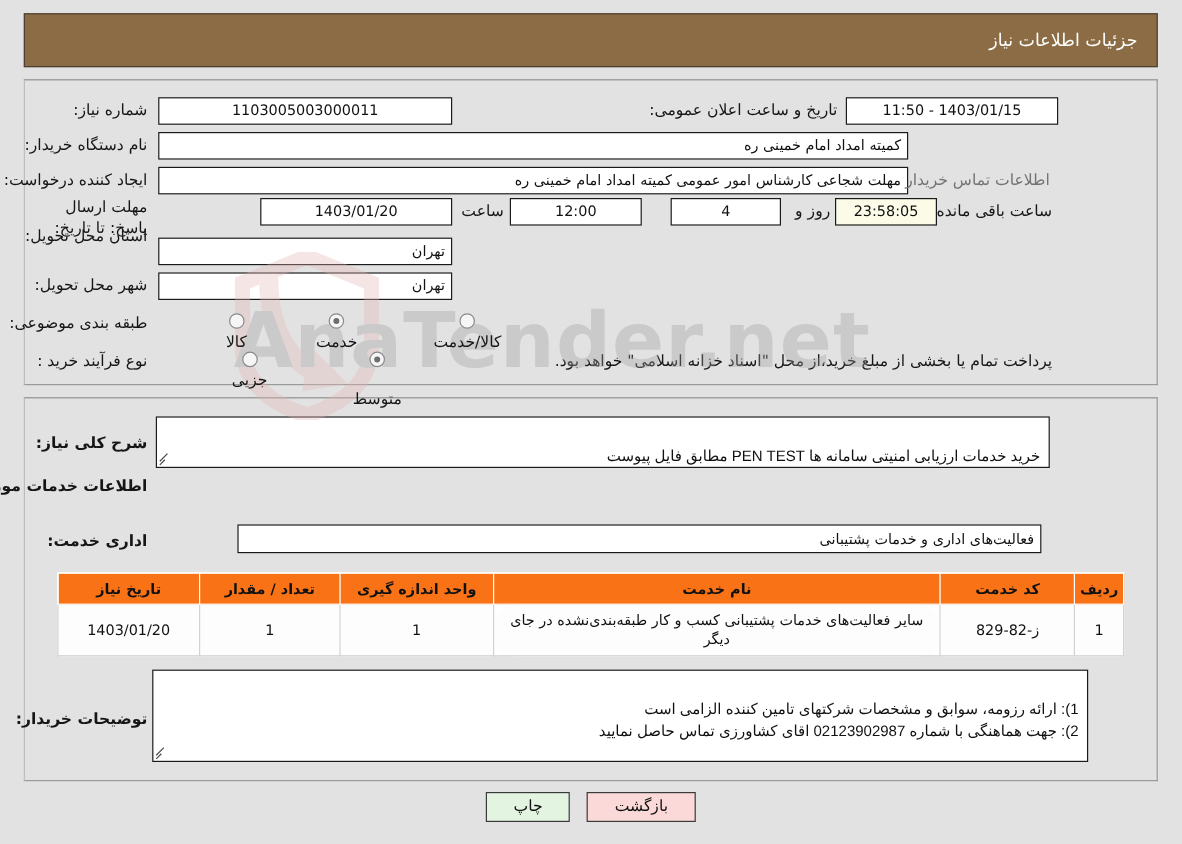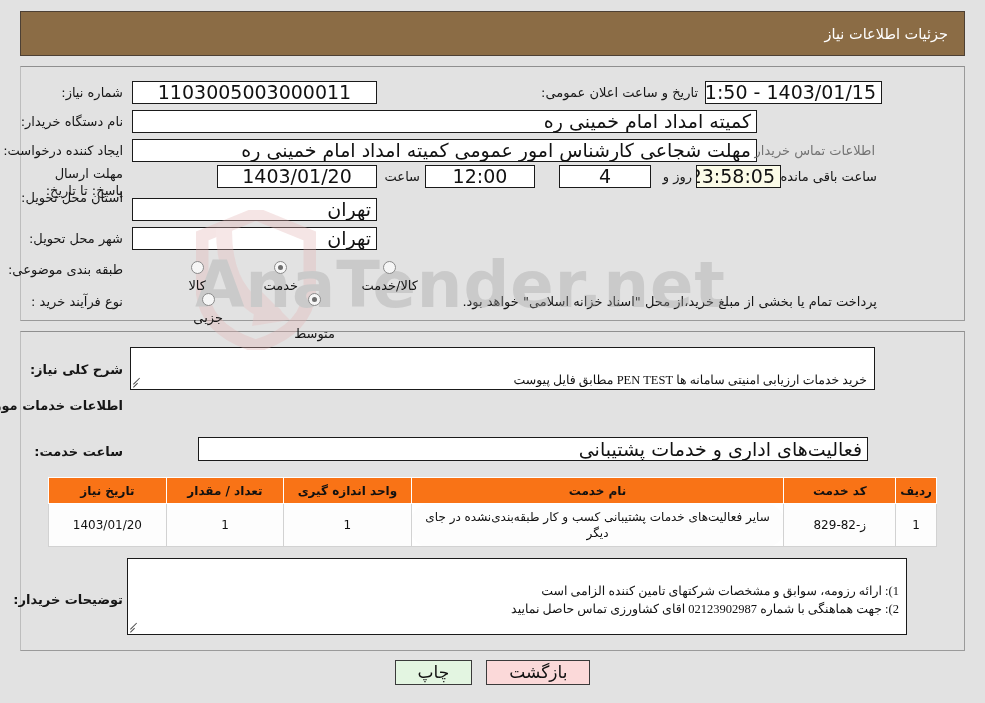--- a/index.html
+++ b/index.html
@@ -86,21 +86,21 @@
     text-align: right;
     line-height: 16px;
   }
   .lbl-b { font-weight: bold; }
 
   
   .fld {
     position: absolute;
     background: #ffffff;
     border: 1px solid #1a1a1a;
-    font-size: 19px;
+    font-size: 12px;
     color: #111;
     line-height: 19px;
     padding: 1px 5px 1px 5px;
     text-align: right;
     white-space: nowrap;
     overflow: hidden;
     font-family: "DejaVu Sans", "Liberation Sans", sans-serif;
   }
   .fld.center { text-align: center; }
   .fld.cream  { background: #fbfbe8; }
@@ -151,21 +151,21 @@
     position: absolute;
     background: #ffffff;
     border: 1px solid #1a1a1a;
     font-size: 12.5px;
     color: #111;
     padding: 5px 7px;
     text-align: right;
     line-height: 18px;
     overflow: hidden;
     white-space: pre-line;
-    font-family: Liberation Serif, serif;
+    font-family: Liberation Sans, sans-serif;
   }
   .ta .grip {
     position: absolute;
     left: 2px; bottom: 1px;
     width: 10px; height: 10px;
     pointer-events: none;
   }
   .ta .grip i {
     position: absolute;
     background: #4a4a4a;
@@ -212,21 +212,21 @@
     position: absolute;
     left: 0; top: 660px;
     width: 985px;
     display: flex;
     justify-content: center;
     gap: 14px;
     z-index: 6;
   }
   .btn {
     border: 1px solid #3a3a3a;
-    font-size: 17px;
+    font-size: 13px;
     color: #111;
     padding: 3px 22px;
     cursor: pointer;
     font-family: "DejaVu Sans", "Liberation Sans", sans-serif;
     line-height: 17px;
   }
   .btn-print  { background: #e3f5e1; }
   .btn-return { background: #fbd9d9; }
 </style>
 </head>
@@ -296,21 +296,21 @@
   <div class="panel" id="panel-middle"></div>
 
   <div class="lbl lbl-b" style="right:862px; top:362px;">شرح کلی نیاز:</div>
   <div class="ta" style="right:110px; top:347px; width:745px; height:43px;">
     <span>خرید خدمات ارزیابی امنیتی سامانه ها PEN TEST مطابق فایل پیوست</span>
     <span class="grip"><i class="g1"></i><i class="g2"></i></span>
   </div>
 
   <div class="lbl lbl-b" style="right:862px; top:398px;">اطلاعات خدمات مورد نیاز</div>
 
-  <div class="lbl lbl-b" style="right:862px; top:444px;">ساعت خدمت:</div>
+  <div class="lbl lbl-b" style="right:862px; top:444px;">اداری خدمت:</div>
   <div class="fld" style="right:117px; top:437px; width:670px; height:24px; line-height:20px;">فعالیت‌های اداری و خدمات پشتیبانی</div>
 
   <table class="tbl">
     <thead>
       <tr>
         <th style="width:38px;">ردیف</th>
         <th style="width:112px;">کد خدمت</th>
         <th style="width:375px;">نام خدمت</th>
         <th style="width:128px;">واحد اندازه گیری</th>
         <th style="width:118px;">تعداد / مقدار</th>

